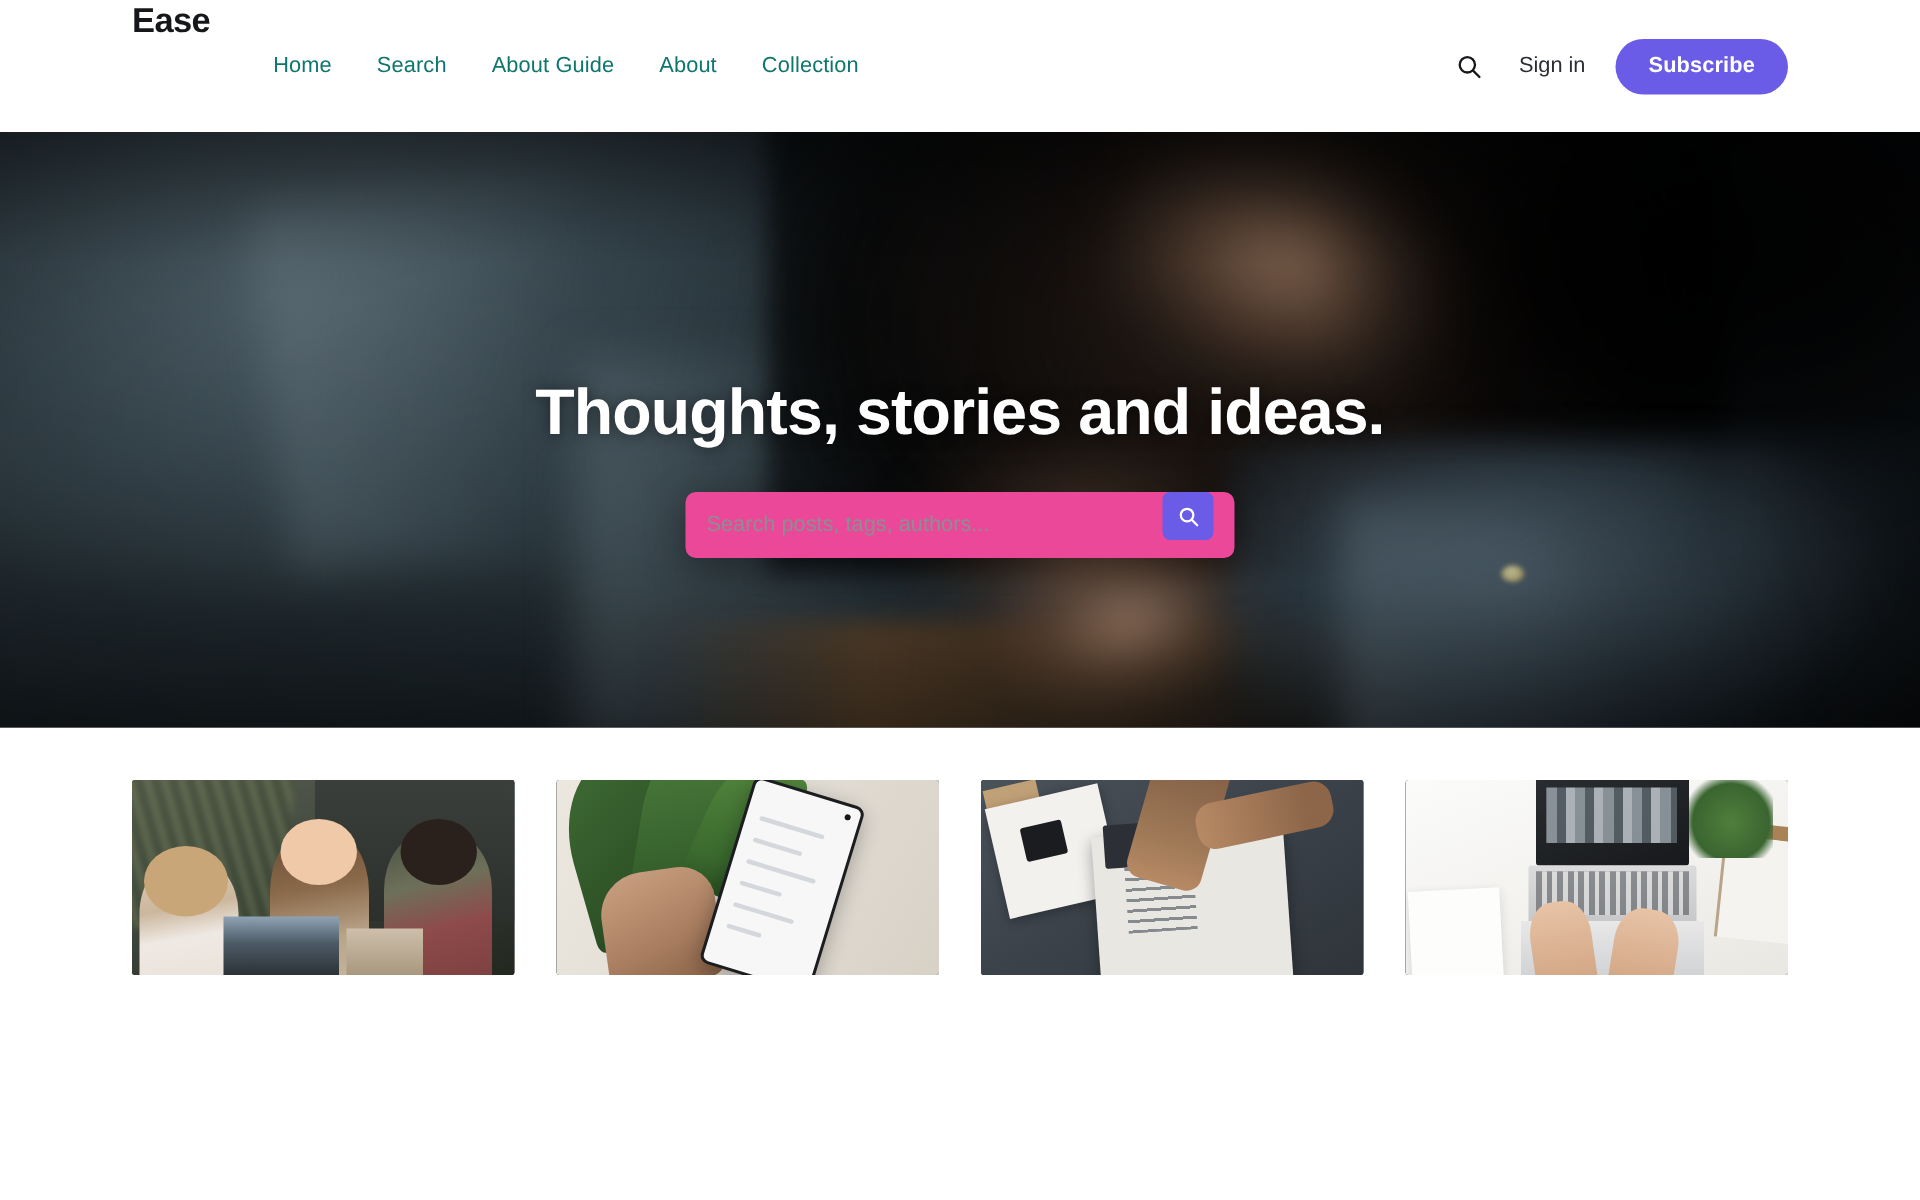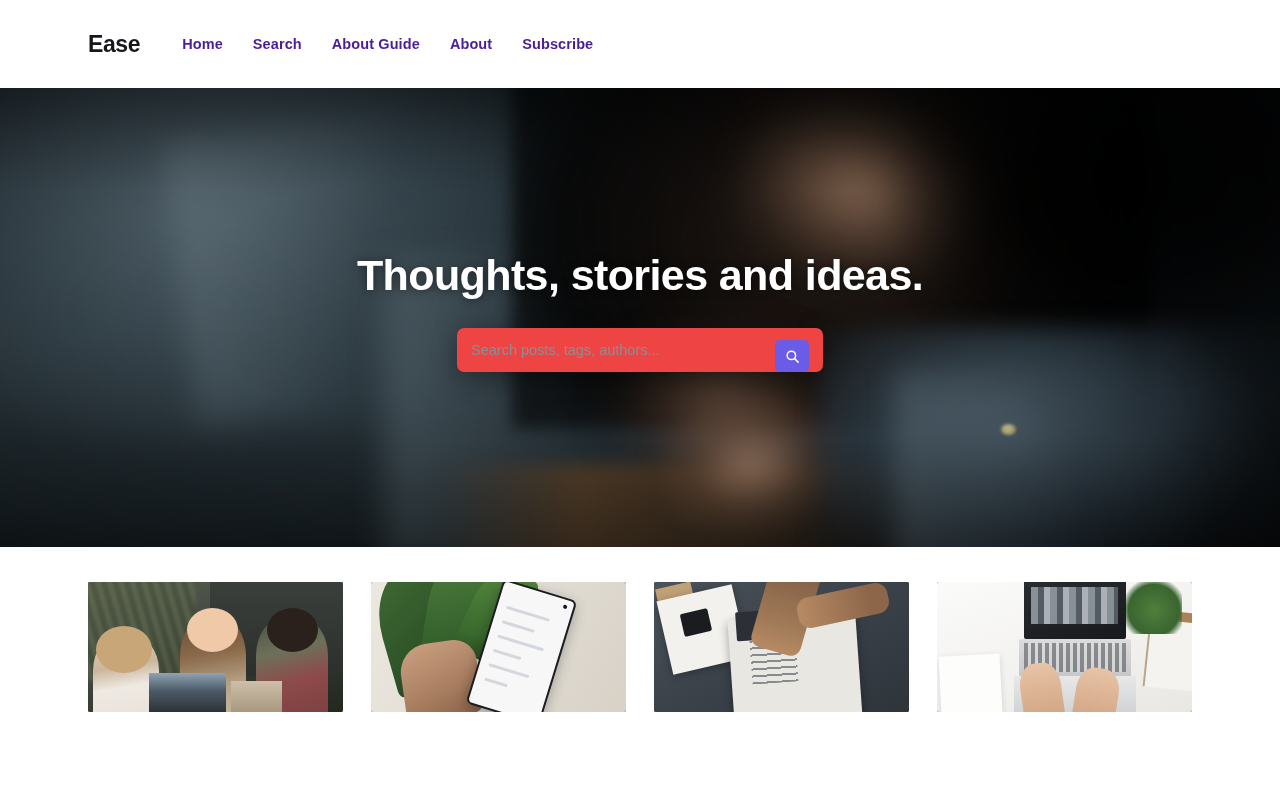--- a/index.html
+++ b/index.html
@@ -9,46 +9,44 @@
     background:#ffffff;
     color:#15171a;
     -webkit-font-smoothing:antialiased;
   }
 
   
   .site-header{
     height:88px;
     background:#ffffff;
     display:flex;
-    align-items:center;
     padding:0 88px 0 88px;
     position:relative;
     z-index:20;
   }
   .brand{
     font-size:23px;
     font-weight:700;
     letter-spacing:-0.4px;
     color:#15171a;
     cursor:pointer;
   }
   .mainnav{
     display:flex;
     align-items:center;
     gap:30px;
     margin-left:42px;
   }
   .mainnav a{
     font-size:14.5px;
-    color:#4c1d95;
+    color:#0f766e;
     text-decoration:none;
     letter-spacing:0.1px;
     cursor:pointer;
     white-space:nowrap;
-    font-weight:bold;
   }
   .header-right{
     margin-left:auto;
     display:flex;
     align-items:center;
     gap:20px;
   }
   .icon-btn{
     width:26px;height:26px;
     display:flex;align-items:center;justify-content:center;
@@ -72,21 +70,21 @@
     font-weight:600;
     font-family:"Liberation Sans", sans-serif;
     cursor:pointer;
     letter-spacing:0.1px;
     white-space:nowrap;
   }
 
   
   .hero{
     position:relative;
-    height:459px;
+    height:397px;
     overflow:hidden;
     background:#0a0b0c;
   }
   .hero-photo{position:absolute;inset:0;overflow:hidden;}
   
   .layer{position:absolute;}
   .l-base{
     inset:0;
     background:
       radial-gradient(120% 100% at 8% 55%, #3d4c54 0%, #2b383f 26%, #1a2328 52%, #0d1114 78%, #07090a 100%);
@@ -178,24 +176,24 @@
     font-weight:600;
     color:#ffffff;
     letter-spacing:-0.6px;
     text-shadow:0 1px 10px rgba(0,0,0,0.5);
     line-height:1.1;
   }
   .hero-search{
     margin-top:29px;
     width:366px;
     height:44px;
-    background:#ef4444;
+    background:#ec4899;
     border-radius:7px;
     display:flex;
-    align-items:flex-end;
+    align-items:flex-start;
     padding:0 14px 0 0;
     box-shadow:0 6px 26px rgba(0,0,0,0.35);
     overflow:hidden;
   }
   .hero-search input{
     flex:1;
     border:none;
     outline:none;
     height:100%;
     padding:0 14px;
@@ -315,23 +313,33 @@
 <body>
 
 <header class="site-header">
   <div class="brand">Ease</div>
 
   <nav class="mainnav">
     <a>Home</a>
     <a>Search</a>
     <a>About Guide</a>
     <a>About</a>
-    <a>Subscribe</a>
+    <a>Collection</a>
   </nav>
 
+  <div class="header-right">
+    <button class="icon-btn" aria-label="Search">
+      <svg width="17" height="17" viewBox="0 0 20 20" fill="none" stroke="#15171a" stroke-width="1.8">
+        <circle cx="8.5" cy="8.5" r="6"></circle>
+          <line x1="13" y1="13" x2="18" y2="18" stroke-linecap="round"></line>
+      </svg>
+    </button>
+    <a class="signin">Sign in</a>
+    <button class="subscribe-btn">Subscribe</button>
+  </div>
 </header>
 
 <section class="hero">
   <div class="hero-photo">
     <div class="layer l-base"></div>
     <div class="layer l-shoulder"></div>
     <div class="layer l-fold1"></div>
     <div class="layer l-fold2"></div>
     <div class="layer l-head"></div>
     <div class="layer l-skin1"></div>

